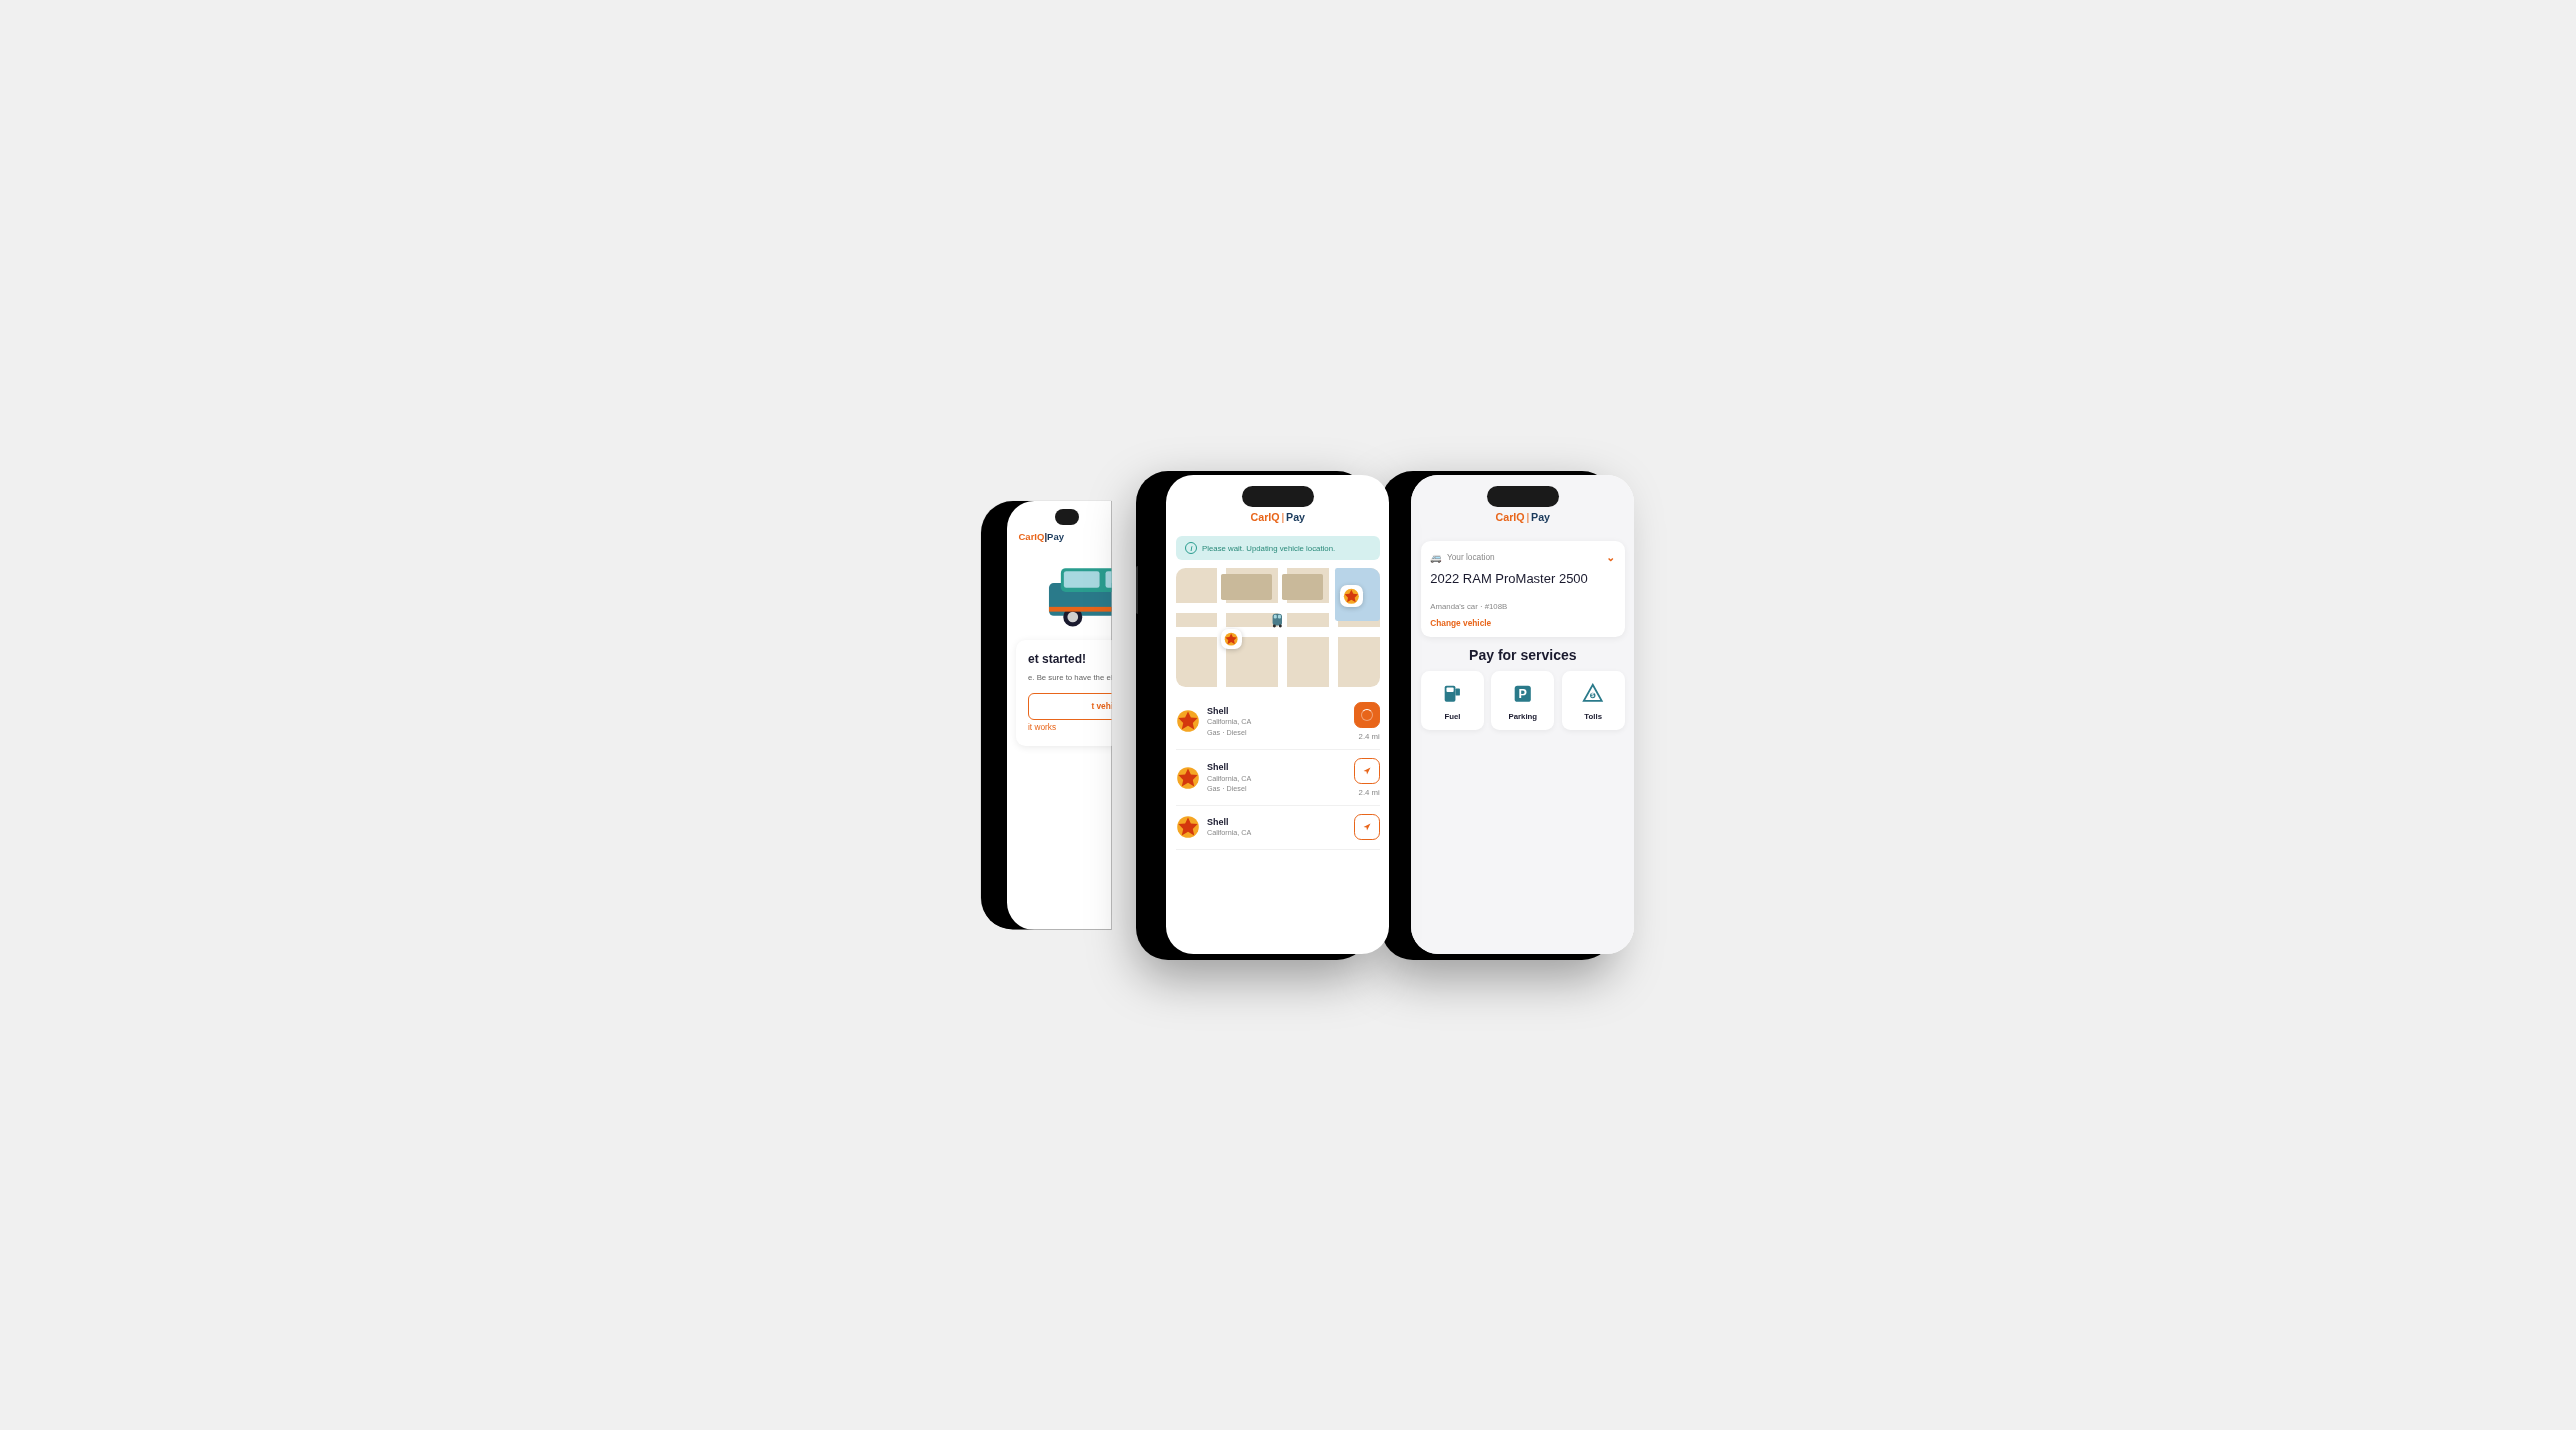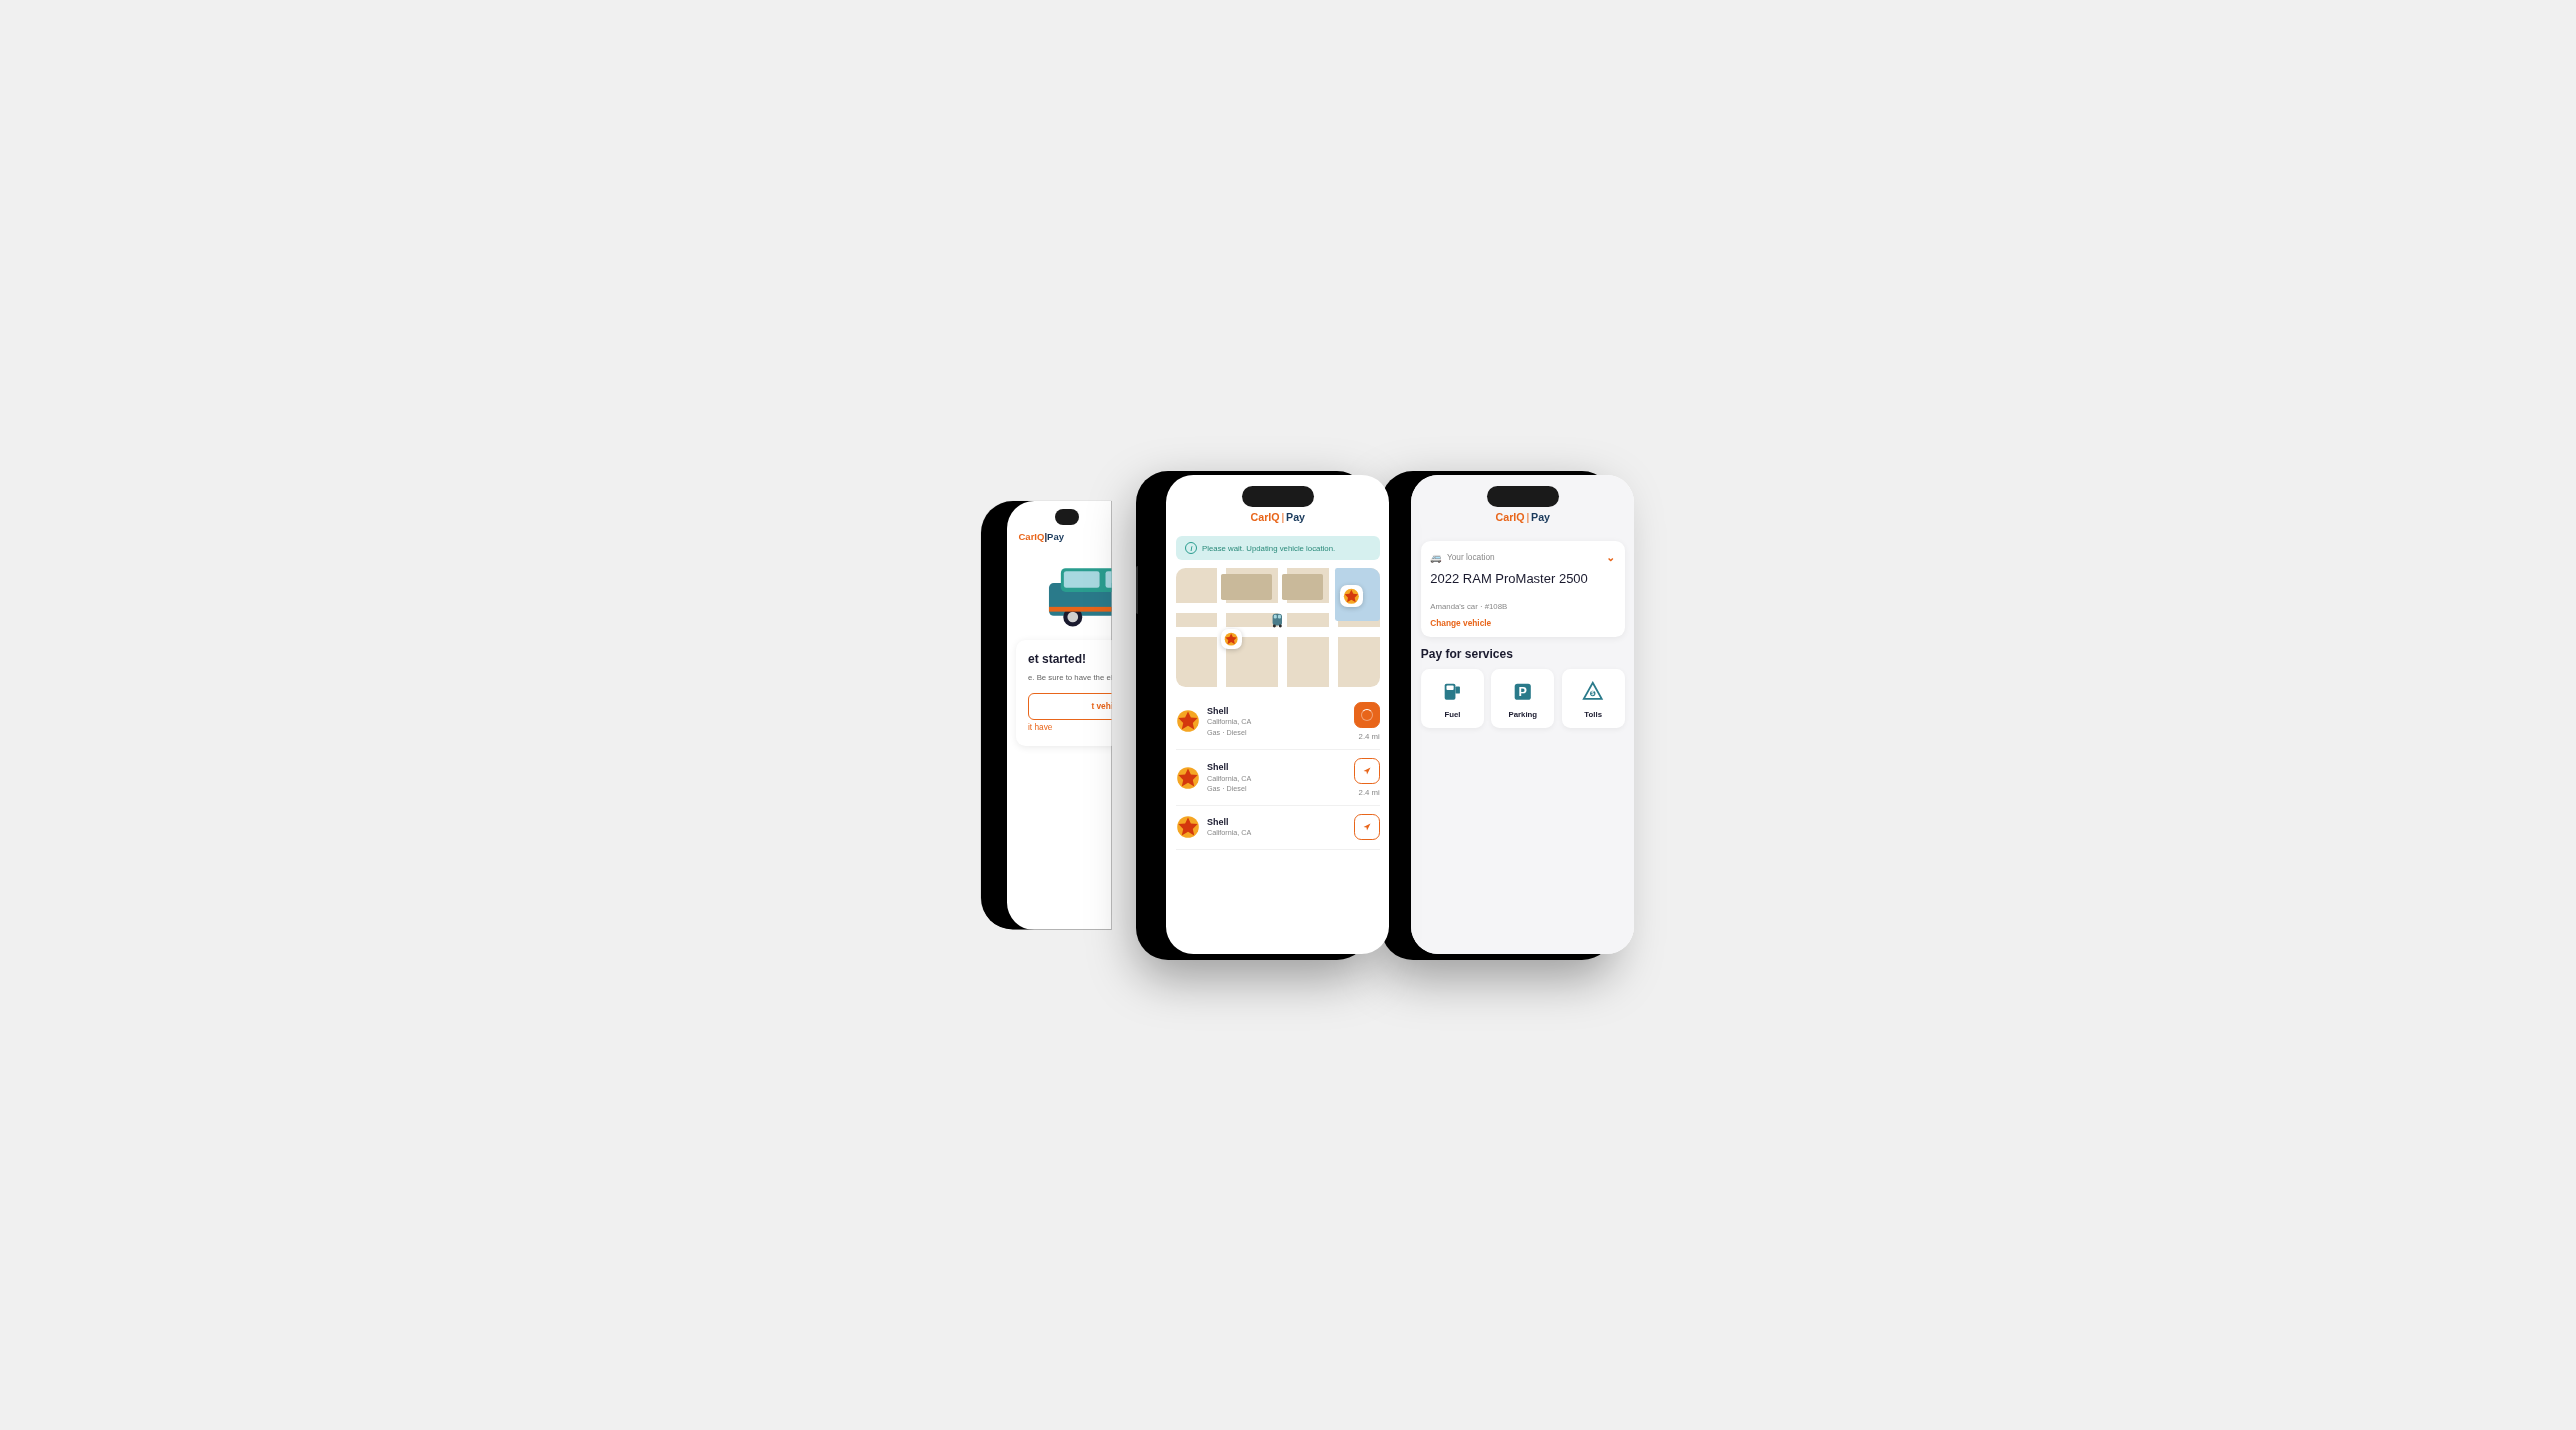--- a/index.html
+++ b/index.html
@@ -343,24 +343,25 @@
       color: #e8651a;
       font-size: 8.3px;
       font-weight: 600;
       cursor: pointer;
     }
 
     .services-section {
       padding: 0 9.5px 9.5px;
     }
     .section-title {
-      font-size: 12px;
+      font-size: 14px;
       font-weight: 700;
       color: #1a1a2e;
       margin-bottom: 8.3px;
+      text-align: center;
     }
     .services-grid {
       display: grid;
       grid-template-columns: repeat(3, 1fr);
       gap: 7.2px;
       margin-bottom: 12px;
     }
     .service-card {
       background: #fff;
       border-radius: 8.3px;
@@ -448,21 +449,21 @@
 
             <rect x="10" y="95" width="180" height="8" fill="#e8651a"></rect>
           </svg>
         </div>
 
         <div class="p1-card">
           <h3>et started!</h3>
           <p>e. Be sure to have the
 elected at all times.</p>
           <button class="p1-btn-outline">t vehicle</button>
-          <a class="p1-link">it have</a>
+          <a class="p1-link">it works</a>
         </div>
       </div>
     </div>
   </div>
 
   <div class="phone phone-2">
     <div class="btn-left-1"></div>
     <div class="btn-right-1"></div>
     <div class="btn-right-2"></div>
     <div class="phone-inner">

